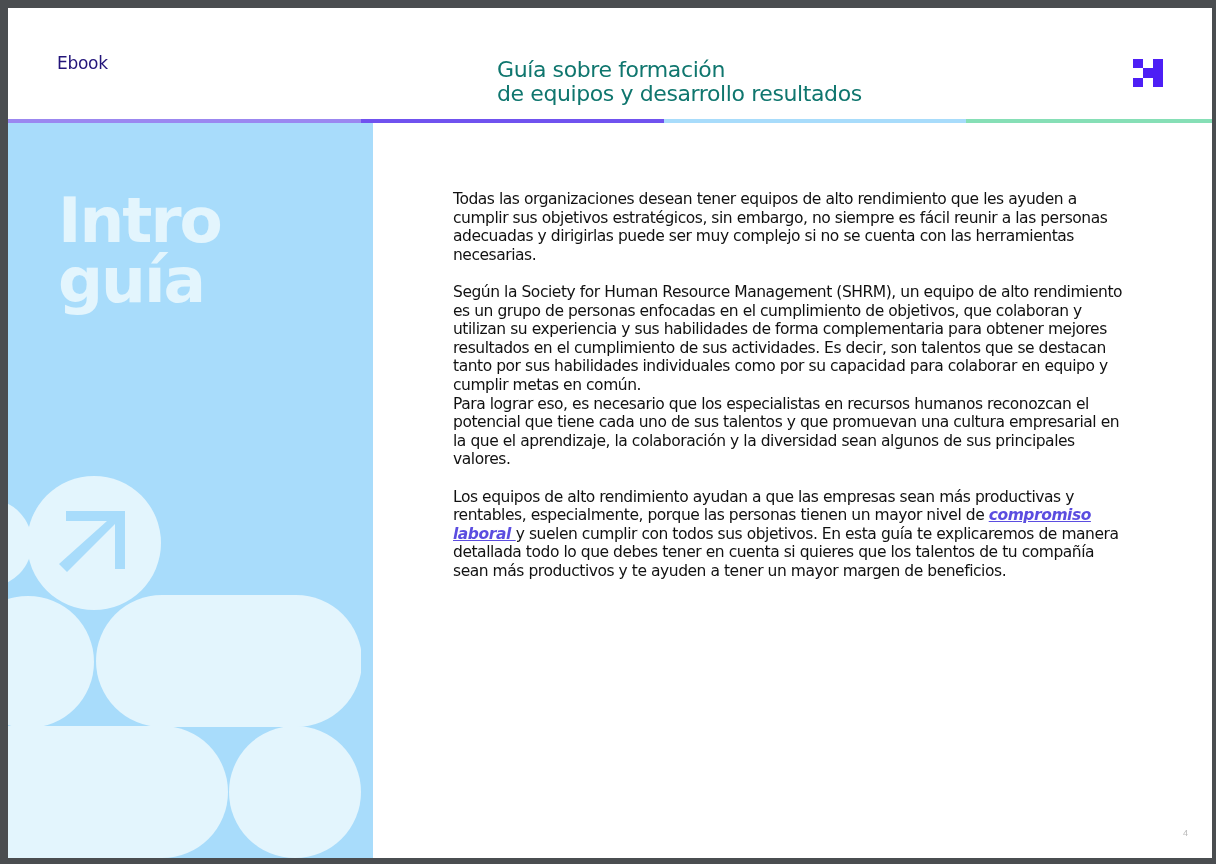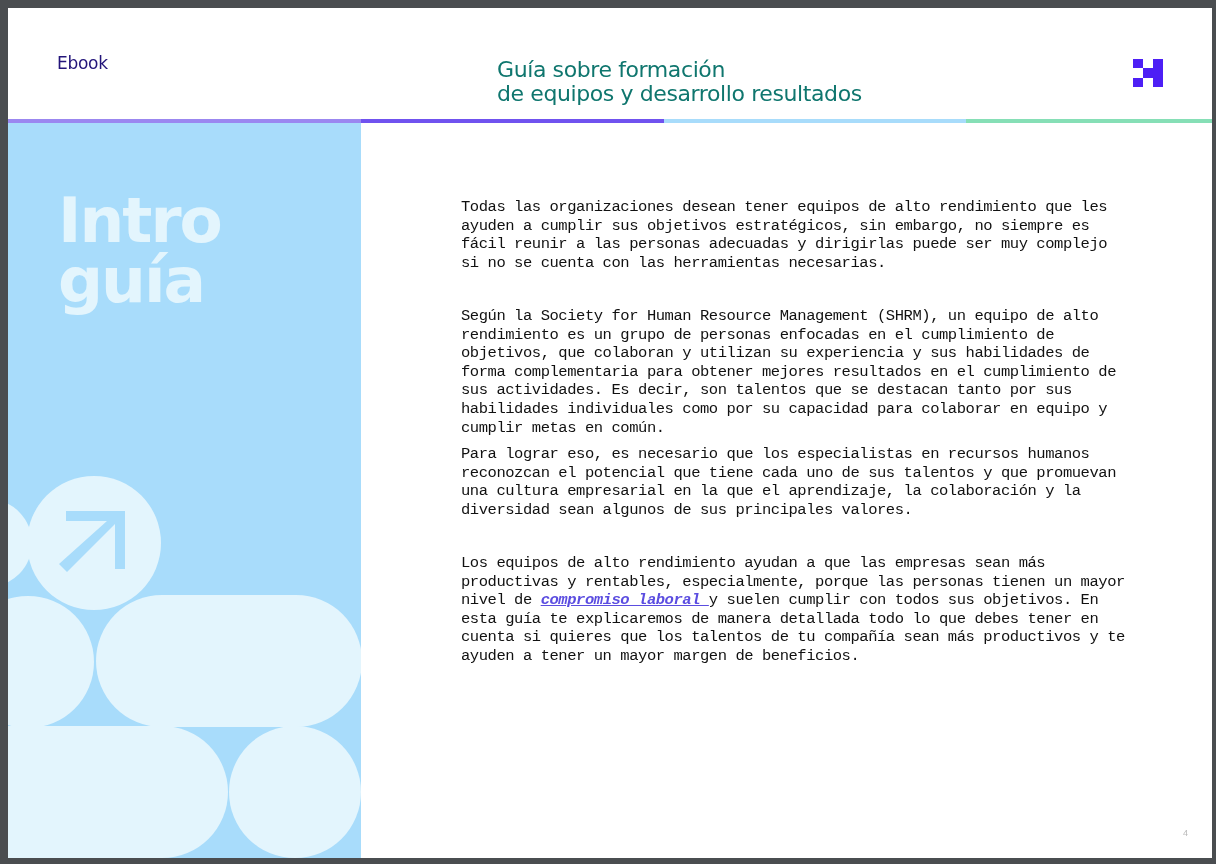--- a/index.html
+++ b/index.html
@@ -16,33 +16,33 @@
     font-family:"DejaVu Sans", sans-serif; letter-spacing:-0.3px;text-align:right;
   }
   .doc-title {
     position:absolute; left:445px; top:50px; font-size:22px; line-height:24px; color:#0f766e;
     font-family:"DejaVu Sans", sans-serif; letter-spacing:-0.4px;margin-left:44px;
   }
   .logo { position:absolute; left:1125px; top:51px; width:30px; height:28px; }
   .top-bar { position:absolute; left:0; top:111px; width:1204px; height:4px; display:flex; }
   .top-bar div { height:4px; }
   .left-panel {
-    position:absolute; left:0; top:115px; width:353px; height:735px; overflow:hidden;
+    position:absolute; left:0; top:115px; width:353px; height:735px; overflow:hidden;padding-left:12px;
   }
   .intro-title {
     position:absolute; left:50px; top:68px; font-size:63px; line-height:60px; font-weight:bold;
     font-family:"DejaVu Sans", sans-serif; letter-spacing:-2px;
   }
   .intro-title span { display:block; }
   .shapes { position:absolute; left:0; top:0; }
   .body-text {
     position:absolute; left:445px; top:182px; width:680px; font-size:15.5px; line-height:18.6px;
     color:#111111; font-family:"DejaVu Sans", sans-serif; letter-spacing:-0.45px;
   }
-  .body-text p { margin:8px;font-family:Liberation Mono, monospace; }
+  .body-text p { margin:0; }
   .body-text .gap { height:18.6px; }
   .body-text a { color:#5b4de0; font-style:italic; font-weight:bold; text-decoration:underline; }
   .page-num {
     position:absolute; right:24px; bottom:20px; font-size:9px; color:#b9b9b9;
   }
 </style>
 </head>
 <body>
 
 <div class="page">

